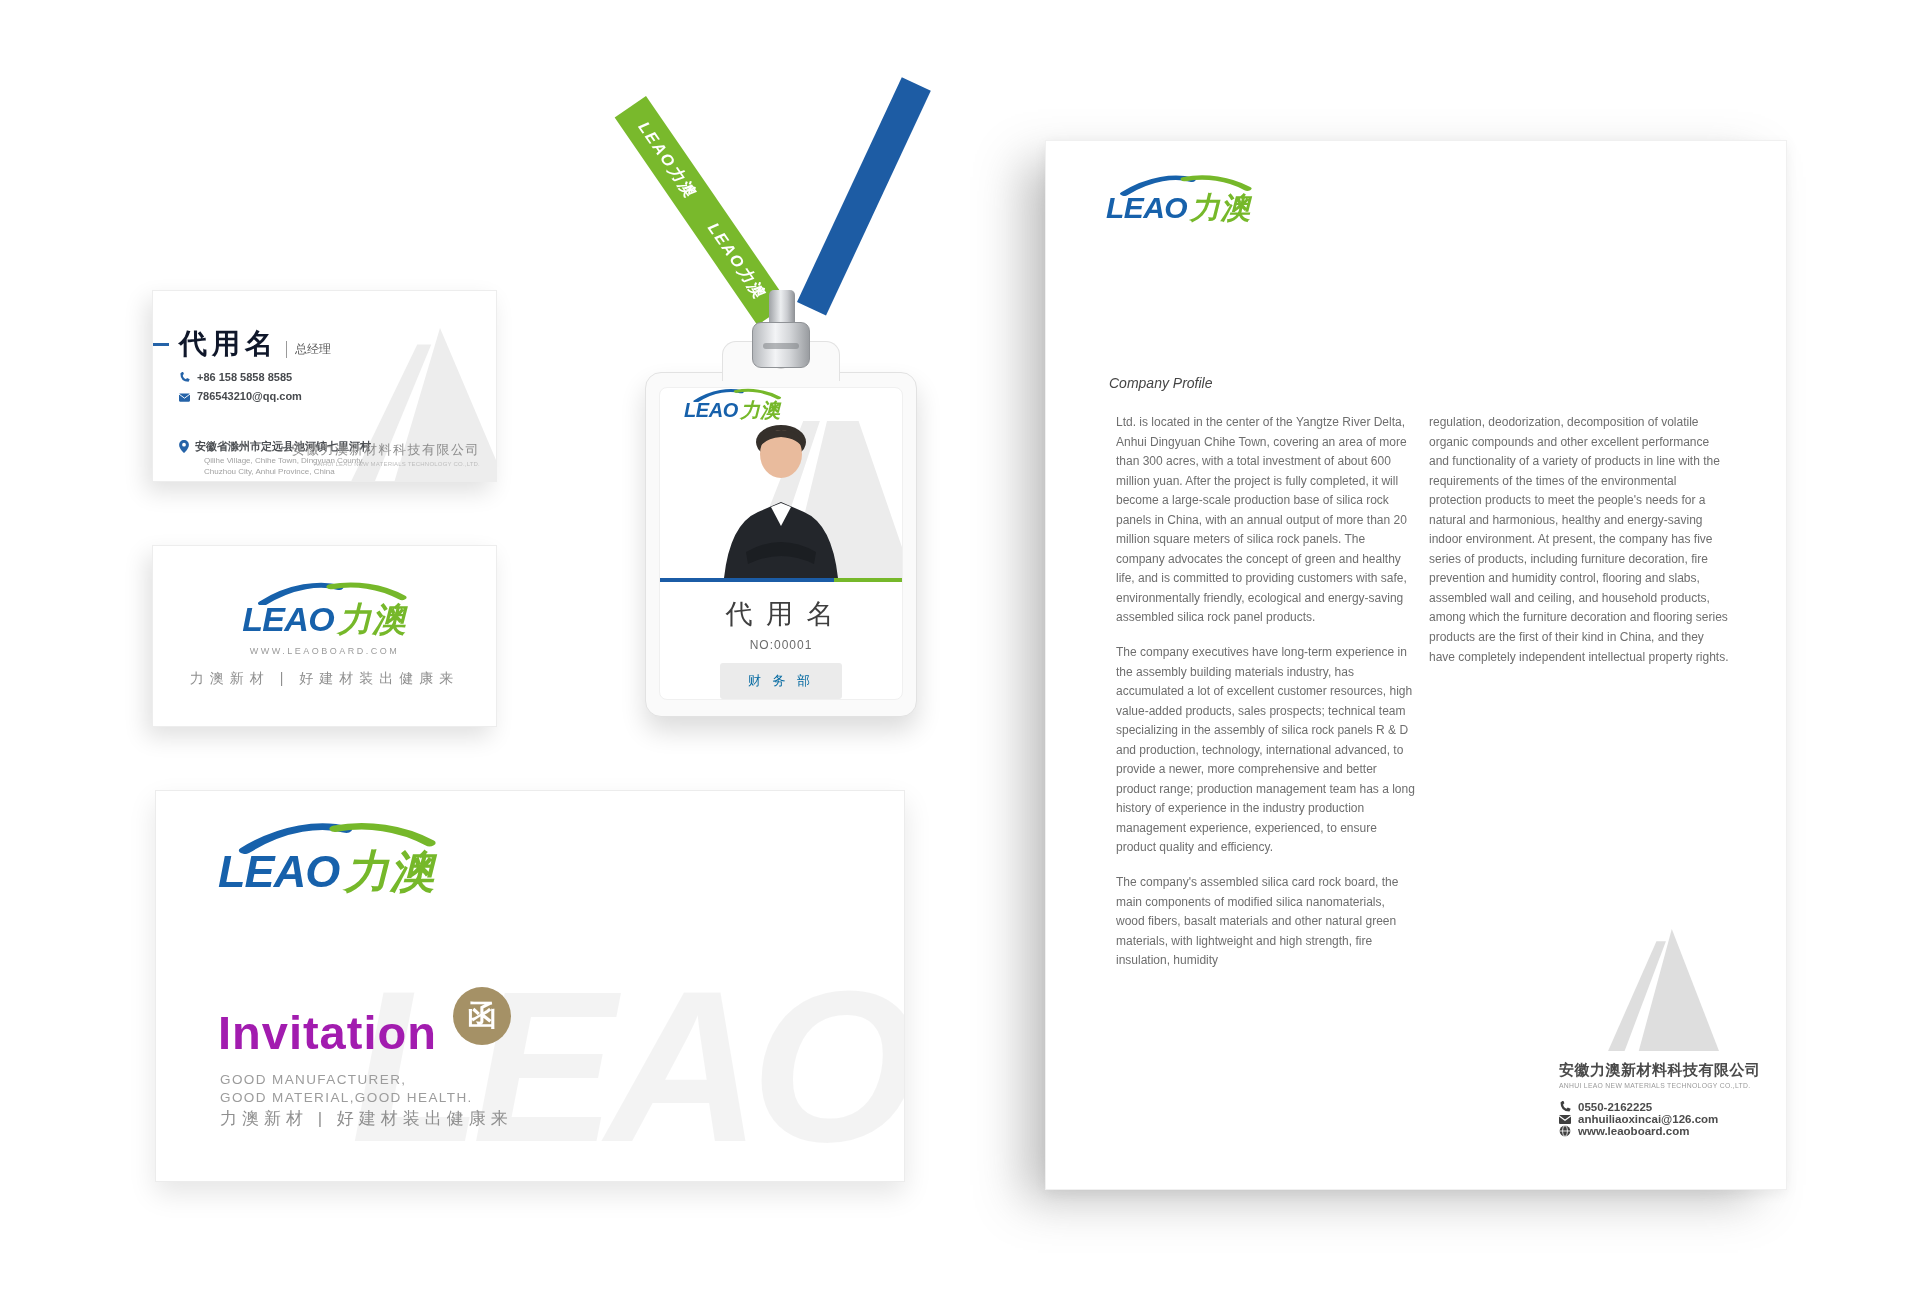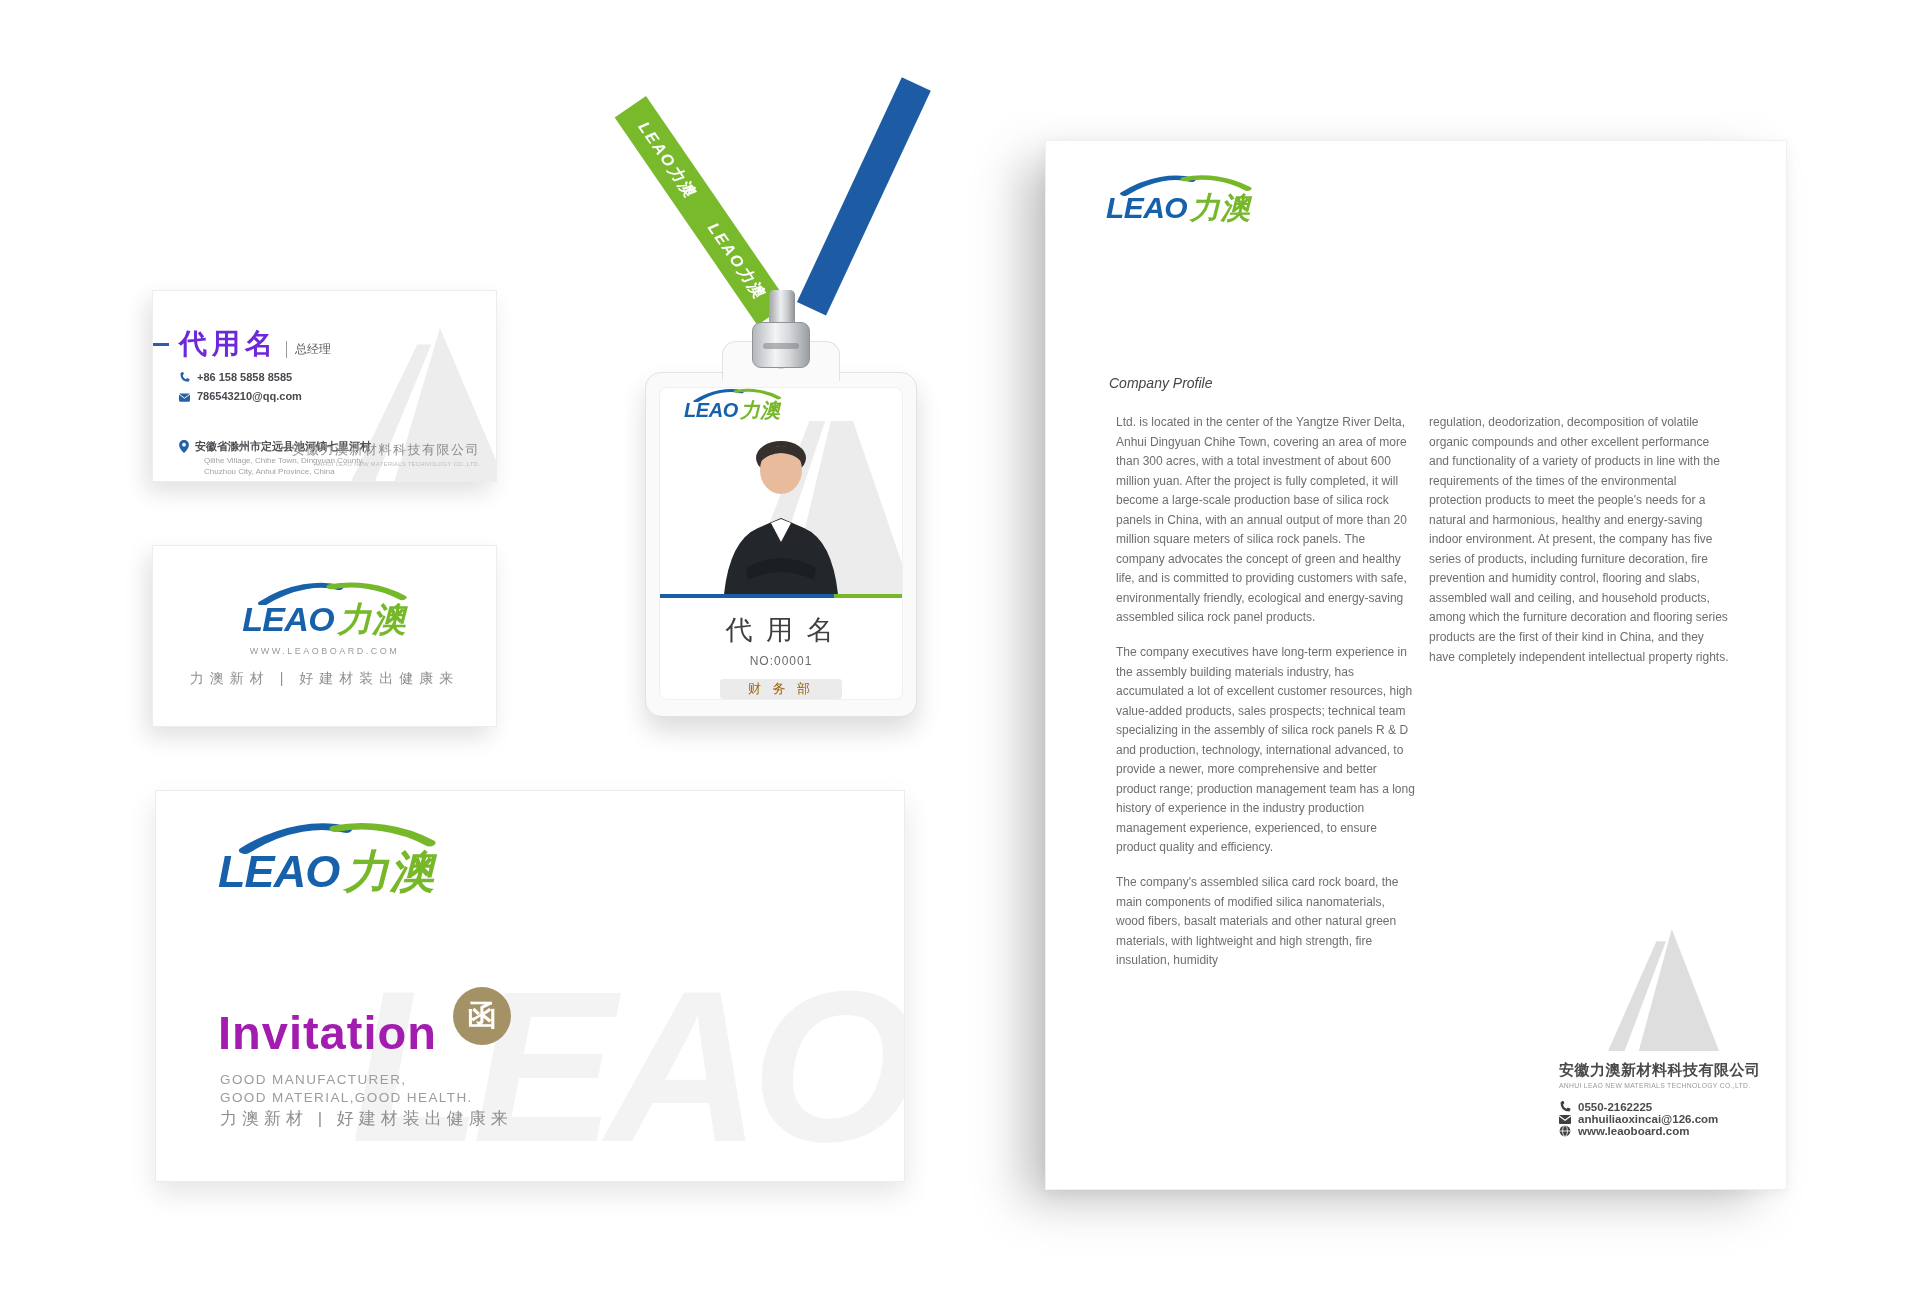--- a/index.html
+++ b/index.html
@@ -16,21 +16,21 @@
   .logo .swoosh { position:absolute; left:6%; top:-0.62em; width:96%; height:0.72em; }
   .logo .latin { color:#1761ab; letter-spacing:-0.02em; }
   .logo .cn { color:#76b82a; margin-left:0.10em; letter-spacing:0.02em; }
 
   
   .card-front { position:absolute; left:152px; top:290px; width:345px; height:192px; background:#fff;
                 border:1px solid #ededed; box-shadow:-6px 10px 22px rgba(0,0,0,0.12); overflow:hidden; }
   .card-front .mark { position:absolute; right:-14px; bottom:-12px; width:175px; height:165px; }
   .cf-namerow { position:absolute; left:0px; top:34px; display:flex; align-items:baseline; }
   .cf-dash { width:16px; height:3px; background:#2563a8; align-self:center; margin-right:10px; }
-  .cf-name { font-size:28px; font-weight:700; color:#6d28d9; letter-spacing:5px; }
+  .cf-name { font-size:28px; font-weight:700; color:#0f172a; letter-spacing:5px; }
   .cf-title { font-size:12px; color:#5a5a5a; margin-left:8px; border-left:1px solid #9a9a9a; padding-left:8px; }
   .cf-rows { position:absolute; left:26px; top:80px; display:flex; flex-direction:column; gap:7px; }
   .cf-row { display:flex; align-items:flex-end; gap:7px; font-size:11px; color:#474a4e; font-weight:600; }
   .cf-row svg { flex:0 0 auto; }
   .cf-addr { position:absolute; left:26px; top:148px; }
   .cf-addr-cn { display:flex; gap:6px; align-items:center; font-size:11px; color:#4c4f53; font-weight:600; }
   .cf-addr-en { margin-left:25px; font-size:8px; color:#a2a2a2; line-height:1.35; margin-top:2px; }
   .cf-company { position:absolute; right:16px; bottom:14px; text-align:right; }
   .cf-company-cn { font-size:13px; color:#8c8c8c; letter-spacing:1.5px; }
   .cf-company-en { font-size:6px; color:#bdbdbd; letter-spacing:0.2px; margin-top:2px; }
@@ -70,22 +70,22 @@
   .bc-logo-row { padding:12px 0 0 24px; }
   .bc-logo { font-size:20px; }
   .bc-photo { position:relative; flex:1; overflow:hidden; }
   .bc-photo .mark { position:absolute; right:-12px; bottom:-4px; width:185px; height:215px; }
   .bc-person { position:absolute; left:50%; bottom:0; transform:translateX(-50%); }
   .bc-divider { display:flex; height:4px; }
   .bc-divider .blue { width:72%; background:#1b5ca6; }
   .bc-divider .green { width:28%; background:#76b82a; }
   .bc-name { text-align:center; font-size:27px; color:#3f3f3f; letter-spacing:3px; margin-top:14px; font-weight:500; }
   .bc-number { text-align:center; font-size:12px; color:#6b6b6b; letter-spacing:1px; margin-top:6px; }
-  .bc-dept { align-self:center; margin-top:11px; background:#ebebeb; border-radius:3px; padding:1px 28px;
-             font-size:13px; color:#a16207; letter-spacing:4px; }
+  .bc-dept { align-self:center; margin-top:11px; background:#ebebeb; border-radius:3px; padding:9px 28px;
+             font-size:13px; color:#0369a1; letter-spacing:4px; }
 
   
   .envelope { position:absolute; left:155px; top:790px; width:750px; height:392px; background:#fff;
               border:1px solid #ececec; box-shadow:0 12px 26px rgba(0,0,0,0.10); overflow:hidden; }
   .env-watermark { position:absolute; left:195px; top:168px; font-size:215px; font-weight:800; font-style:italic;
                    color:#000; opacity:0.045; letter-spacing:-10px; line-height:1; z-index:0; }
   .env-logo { position:absolute; left:62px; top:58px; font-size:45px; z-index:1; }
   .env-inv-row { position:absolute; left:62px; top:196px; z-index:1; display:flex; align-items:flex-start; }
   .env-title { font-size:47px; font-weight:700; color:#a21caf; letter-spacing:1px; margin-top:18px; }
   .env-seal { width:58px; height:58px; border-radius:50%; background:#a59166; margin-left:16px;

